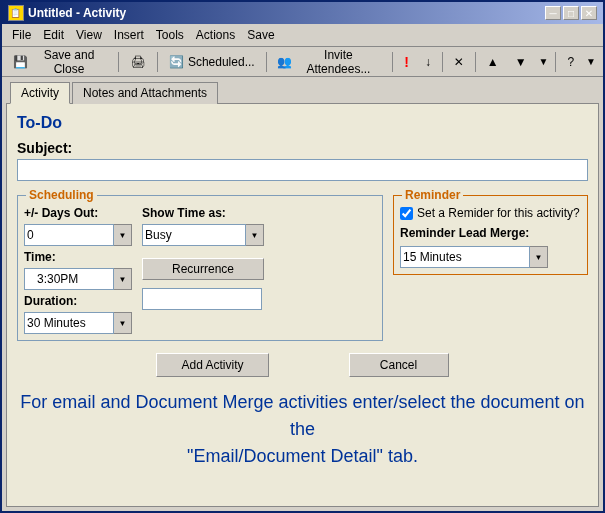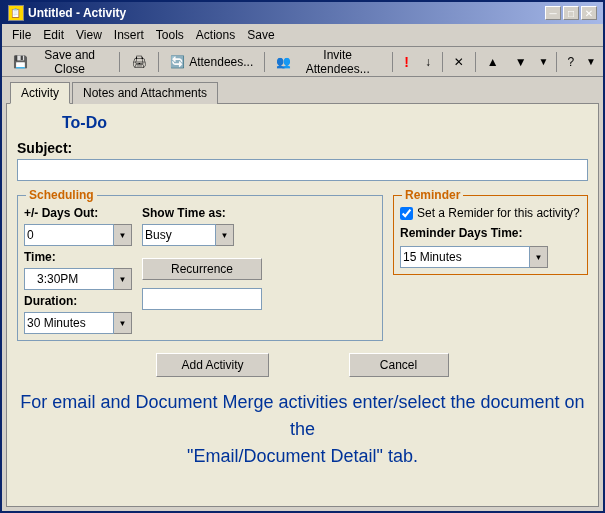--- a/index.html
+++ b/index.html
@@ -158,21 +158,20 @@
       margin: 0 4px 4px 4px;
       display: flex;
       flex-direction: column;
     }
 
     .page-title {
       color: #003399;
       font-size: 16px;
       font-weight: bold;
       margin-bottom: 8px;
-      margin-left: 45px;
     }
 
     .field-label {
       font-size: 14px;
       font-weight: bold;
       margin-bottom: 3px;
     }
 
     .text-input {
       width: 100%;
@@ -379,21 +378,21 @@
       <span class="toolbar-icon">💾</span>
       <span>Save and Close</span>
     </button>
     <div class="toolbar-separator"></div>
     <button class="toolbar-btn">
       <span class="toolbar-icon">🖨</span>
     </button>
     <div class="toolbar-separator"></div>
     <button class="toolbar-btn">
       <span class="toolbar-icon">🔄</span>
-      <span>Attendees...</span>
+      <span>Scheduled...</span>
     </button>
     <div class="toolbar-separator"></div>
     <button class="toolbar-btn">
       <span class="toolbar-icon">👥</span>
       <span>Invite Attendees...</span>
     </button>
     <div class="toolbar-separator"></div>
     <button class="toolbar-btn" style="color:red; font-weight:bold; font-size:14px;">!</button>
     <button class="toolbar-btn">↓</button>
     <div class="toolbar-separator"></div>
@@ -453,21 +452,21 @@
                   <option>15 Minutes</option>
                   <option>1 Hour</option>
                 </select>
                 <div class="select-arrow">▼</div>
               </div>
             </div>
 
             <div class="sched-col" style="margin-top:0;">
               <div class="sched-label">Show Time as:</div>
               <div class="select-wrapper">
-                <select class="select-field" style="width:74px;">
+                <select class="select-field" style="width:104px;">
                   <option>Busy</option>
                   <option>Free</option>
                   <option>Out of Office</option>
                 </select>
                 <div class="select-arrow">▼</div>
               </div>
 
               <button class="recurrence-btn">Recurrence</button>
               <div class="recurrence-text-box"></div>
             </div>
@@ -477,21 +476,21 @@
 
       <div class="right-section">
 
         <div class="reminder-box" style="margin-top: 8px;">
           <span class="reminder-legend">Reminder</span>
           <div class="reminder-inner">
             <div class="checkbox-row">
               <input type="checkbox" checked="" style="">
               <span>Set a Remider for this activity?</span>
             </div>
-            <div class="reminder-label">Reminder Days Time:</div>
+            <div class="reminder-label">Reminder Lead Merge:</div>
             <div class="select-wrapper">
               <select class="select-field" style="width:130px;">
                 <option>15 Minutes</option>
                 <option>5 Minutes</option>
                 <option>10 Minutes</option>
                 <option>30 Minutes</option>
                 <option>1 Hour</option>
               </select>
               <div class="select-arrow">▼</div>
             </div>

